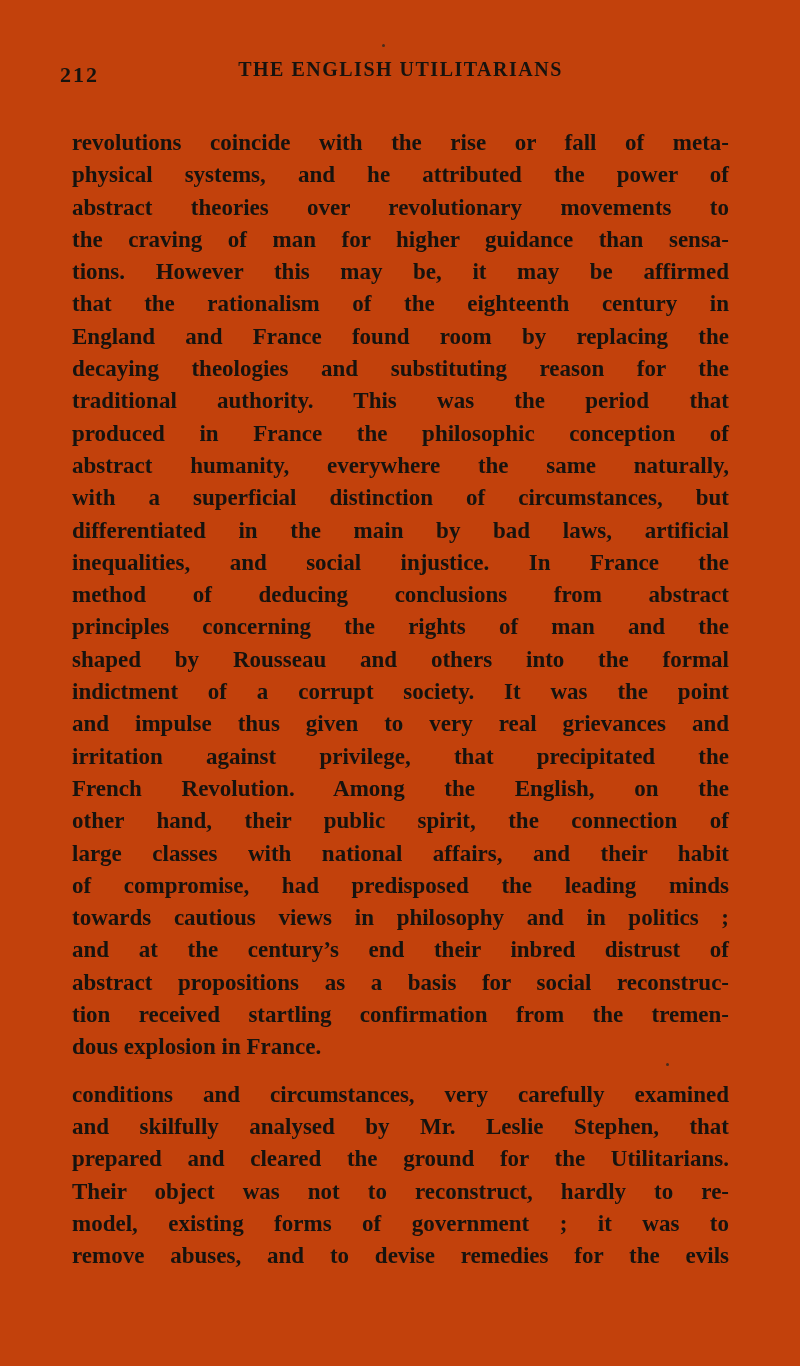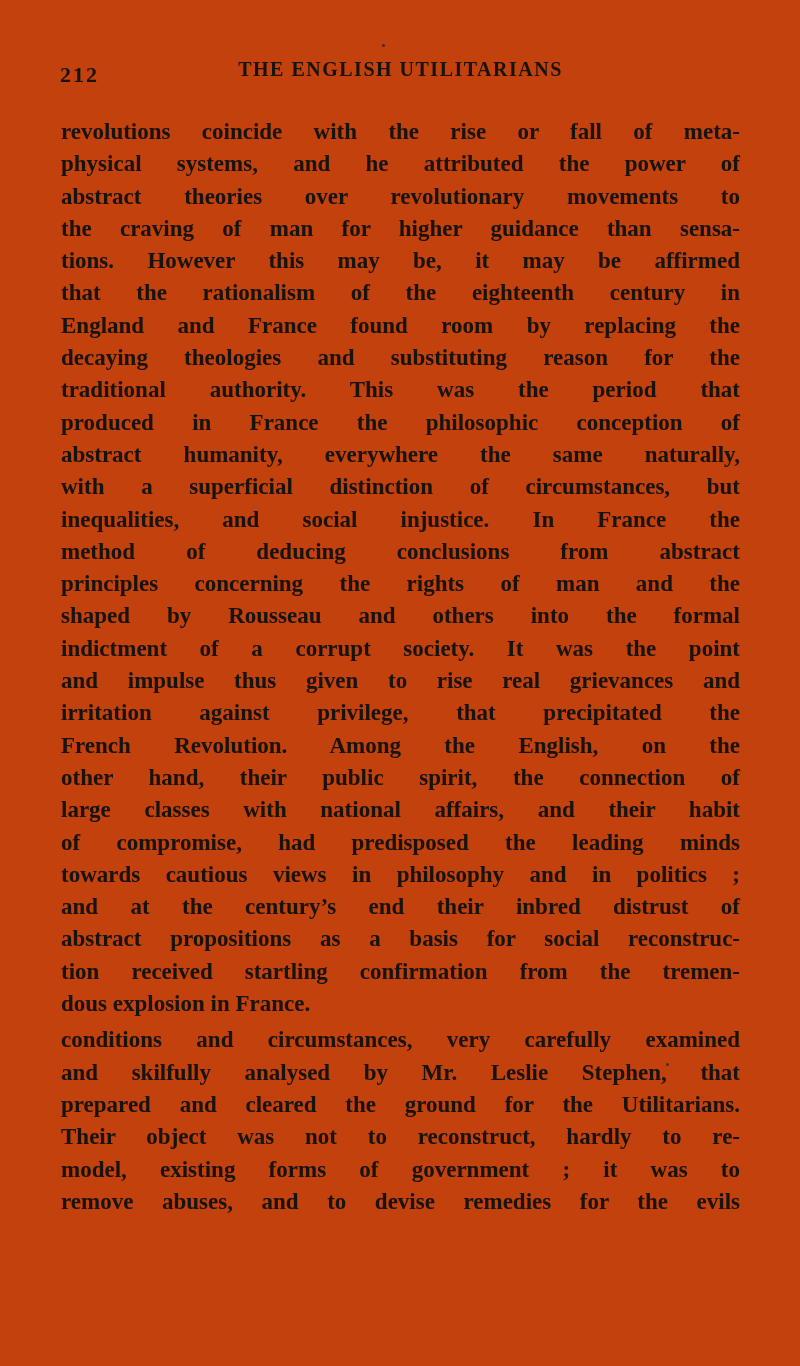--- a/index.html
+++ b/index.html
@@ -43,21 +43,21 @@
     font-size: 20px;
     font-weight: 700;
     letter-spacing: 1.5px;
     white-space: nowrap;
   }
   .body-text {
     font-size: 23px;
     font-weight: 700;
     line-height: 32.3px;
   }
-  .paragraph { margin: 4px; }
+  .paragraph { margin: 15px; }
   .line {
     text-align: justify;
     text-align-last: justify;
     text-justify: inter-word;
     height: 32.3px;
     overflow: visible;
     white-space: normal;
   }
   .line.no-justify {
     text-align: left;
@@ -98,26 +98,27 @@
           <div class="line">abstract theories over revolutionary movements to</div>
           <div class="line">the craving of man for higher guidance than sensa-</div>
           <div class="line">tions.  However this may be, it may be affirmed</div>
           <div class="line">that the rationalism of the eighteenth century in</div>
           <div class="line">England and France found room by replacing the</div>
           <div class="line">decaying theologies and substituting reason for the</div>
           <div class="line">traditional authority.  This was the period that</div>
           <div class="line">produced in France the philosophic conception of</div>
           <div class="line">abstract humanity, everywhere the same naturally,</div>
           <div class="line">with a superficial distinction of circumstances, but</div>
+          <div class="line">differentiated in the main by bad laws, artificial</div>
           <div class="line">inequalities, and social injustice.  In France the</div>
           <div class="line">method of deducing conclusions from abstract</div>
           <div class="line">principles concerning the rights of man and the</div>
           <div class="line">shaped by Rousseau and others into the formal</div>
           <div class="line">indictment of a corrupt society.  It was the point</div>
-          <div class="line">and impulse thus given to rise real grievances and</div>
+          <div class="line">and impulse thus given to very real grievances and</div>
           <div class="line">irritation against privilege, that precipitated the</div>
           <div class="line">French Revolution.  Among the English, on the</div>
           <div class="line">other hand, their public spirit, the connection of</div>
           <div class="line">large classes with national affairs, and their habit</div>
           <div class="line">of compromise, had predisposed the leading minds</div>
           <div class="line">towards cautious views in philosophy and in politics ;</div>
           <div class="line">and at the century’s end their inbred distrust of</div>
           <div class="line">abstract propositions as a basis for social reconstruc-</div>
           <div class="line">tion received startling confirmation from the tremen-</div>
           <div class="line no-justify">dous explosion in France.</div>

